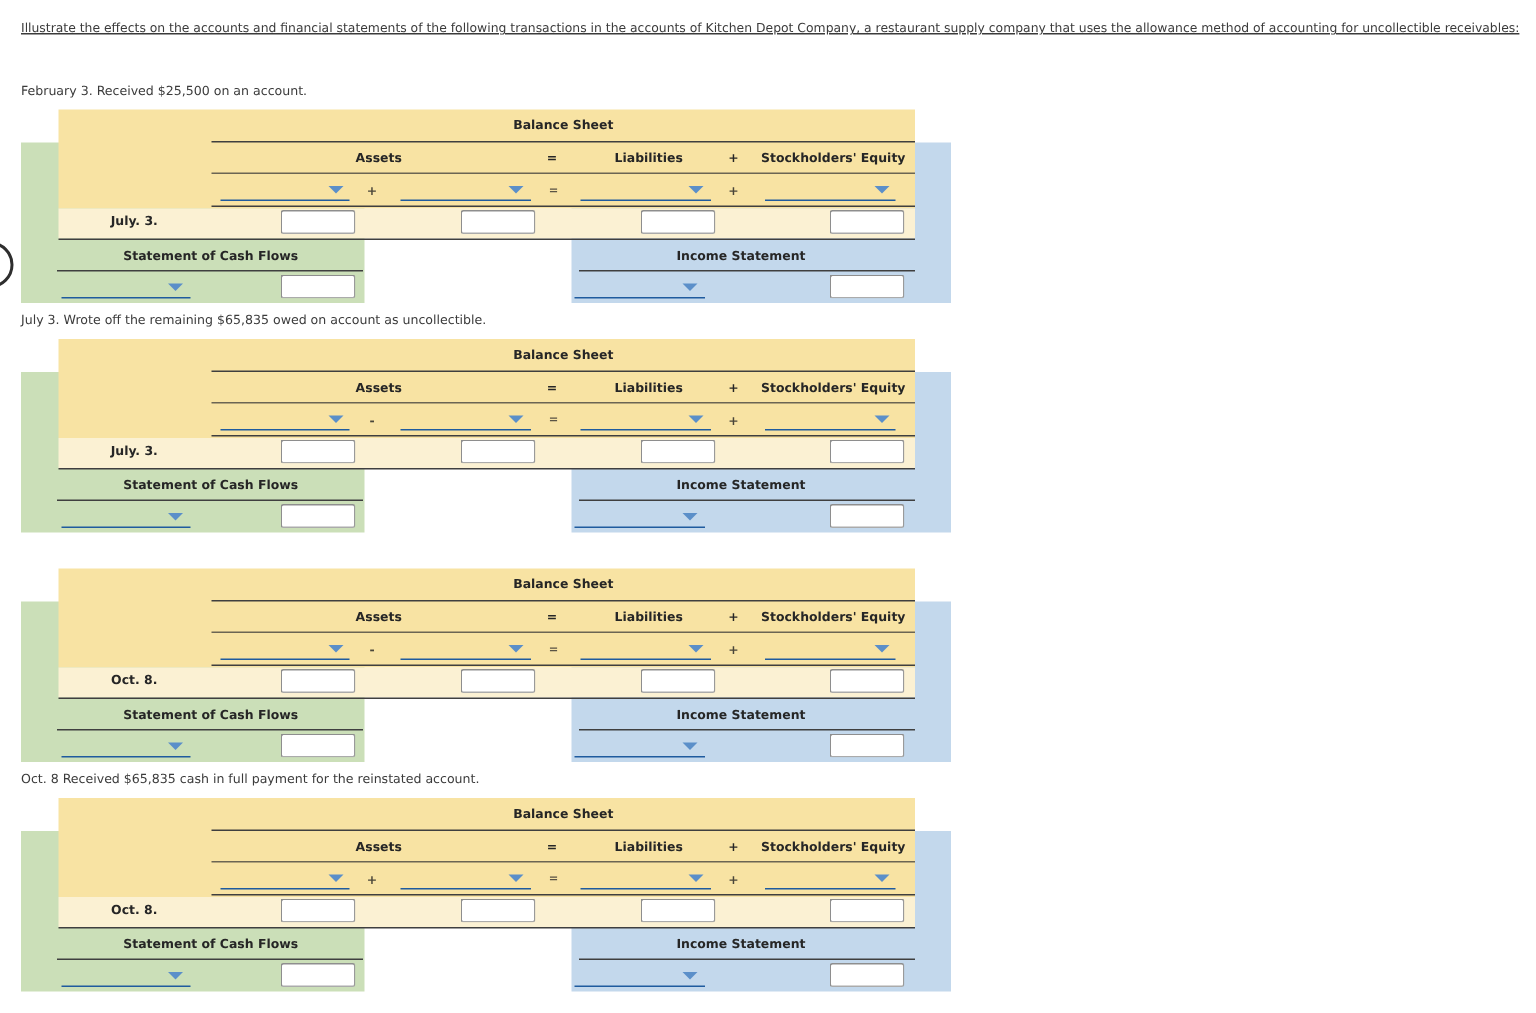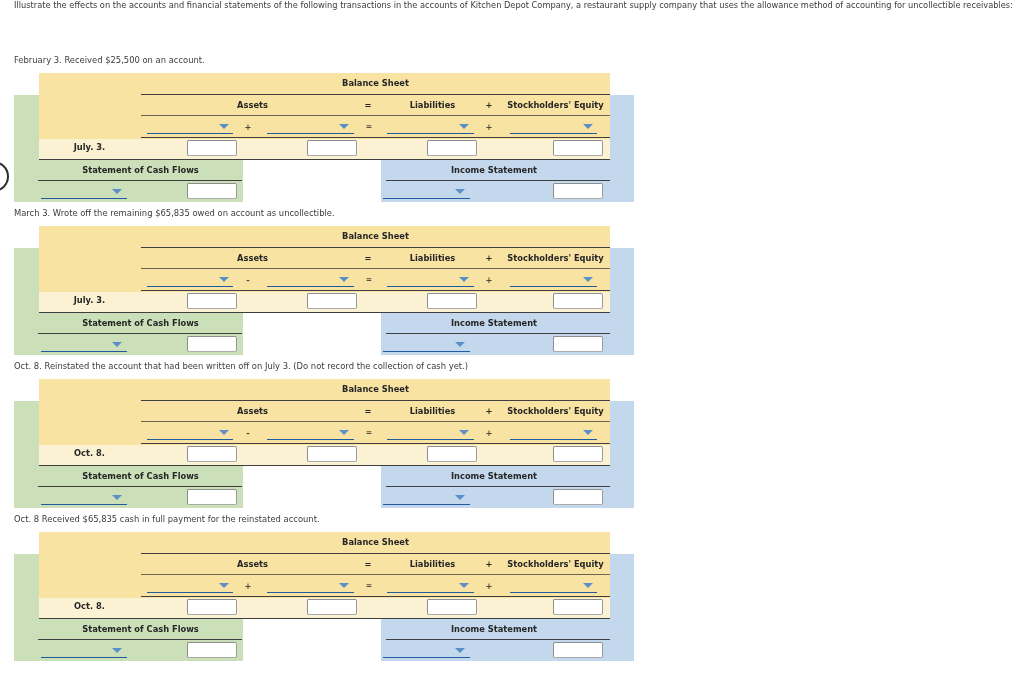--- a/index.html
+++ b/index.html
@@ -7,21 +7,21 @@
   body{
     width:1024px;height:675px;overflow:hidden;background:#ffffff;
     font-family:"DejaVu Sans", sans-serif;
     color:#333333;
   }
   .page{position:relative;width:1024px;height:675px;overflow:hidden;}
 
   
   .intro{position:absolute;left:14px;font-size:8.25px;line-height:11px;
          color:#3b3b3b;white-space:nowrap;}
-  .intro.l1{top:0;}
+  .intro.l1{top:13px;text-decoration:underline;}
   .intro.l2{top:32px;font-weight:bold;color:#262626;}
   .caption{position:absolute;left:14px;font-size:8.4px;color:#3b3b3b;white-space:nowrap;}
 
   
   .cursor{position:absolute;left:-22.6px;top:160.7px;width:31.2px;height:31.2px;
           border:2.1px solid #2e2e2e;border-radius:50%;background:transparent;
           box-sizing:border-box;}
 
   
   .tbl{position:absolute;left:0;width:700px;height:129px;}
@@ -91,21 +91,21 @@
     <div class="ttl" style="left:382px;top:92px;width:224px">Income Statement</div>
     <div class="hline" style="left:38.4px;top:107px;width:204px"></div>
     <div class="hline" style="left:386.4px;top:107px;width:224px"></div>
     <div class="blueline" style="left:40.7px;top:124.6px;width:86.3px"></div>
     <div class="tri" style="left:112.4px;top:116.1px"></div>
     <input class="box" type="text" style="left: 187px; top: 110px;" value="">
     <div class="blueline" style="left:383px;top:124.6px;width:87px"></div>
     <div class="tri" style="left:455.4px;top:116.1px"></div>
     <input class="box" type="text" style="left: 553px; top: 110px;" value="">
   </div>
-  <div class="caption" style="top:208px">March 3. Wrote off the remaining $65,835 owed on account as uncollectible.</div>
+  <div class="caption" style="top:208px">July 3. Wrote off the remaining $65,835 owed on account as uncollectible.</div>
   <div class="tbl" style="top:226px">
     <div class="band-green"></div>
     <div class="band-blue"></div>
     <div class="yellow"></div>
     <div class="lightrow"></div>
     <div class="ttl" style="left:141px;top:5px;width:469px">Balance Sheet</div>
     <div class="hline" style="left:141px;top:20.5px;width:469px"></div>
     <div class="ttl" style="left:142px;top:26.5px;width:221px">Assets</div>
     <div class="ttl" style="left:362px;top:26.5px;width:12px">=</div>
     <div class="ttl" style="left:374px;top:26.5px;width:117px">Liabilities</div>
@@ -134,21 +134,20 @@
     <div class="ttl" style="left:382px;top:92px;width:224px">Income Statement</div>
     <div class="hline" style="left:38.4px;top:107px;width:204px"></div>
     <div class="hline" style="left:386.4px;top:107px;width:224px"></div>
     <div class="blueline" style="left:40.7px;top:124.6px;width:86.3px"></div>
     <div class="tri" style="left:112.4px;top:116.1px"></div>
     <input class="box" type="text" style="left: 187px; top: 110px;" value="">
     <div class="blueline" style="left:383px;top:124.6px;width:87px"></div>
     <div class="tri" style="left:455.4px;top:116.1px"></div>
     <input class="box" type="text" style="left: 553px; top: 110px;" value="">
   </div>
-  <div class="caption" style="top:361px">Oct. 8. Reinstated the account that had been written off on July 3. (Do not record the collection of cash yet.)</div>
   <div class="tbl" style="top:379px">
     <div class="band-green"></div>
     <div class="band-blue"></div>
     <div class="yellow"></div>
     <div class="lightrow"></div>
     <div class="ttl" style="left:141px;top:5px;width:469px">Balance Sheet</div>
     <div class="hline" style="left:141px;top:20.5px;width:469px"></div>
     <div class="ttl" style="left:142px;top:26.5px;width:221px">Assets</div>
     <div class="ttl" style="left:362px;top:26.5px;width:12px">=</div>
     <div class="ttl" style="left:374px;top:26.5px;width:117px">Liabilities</div>

